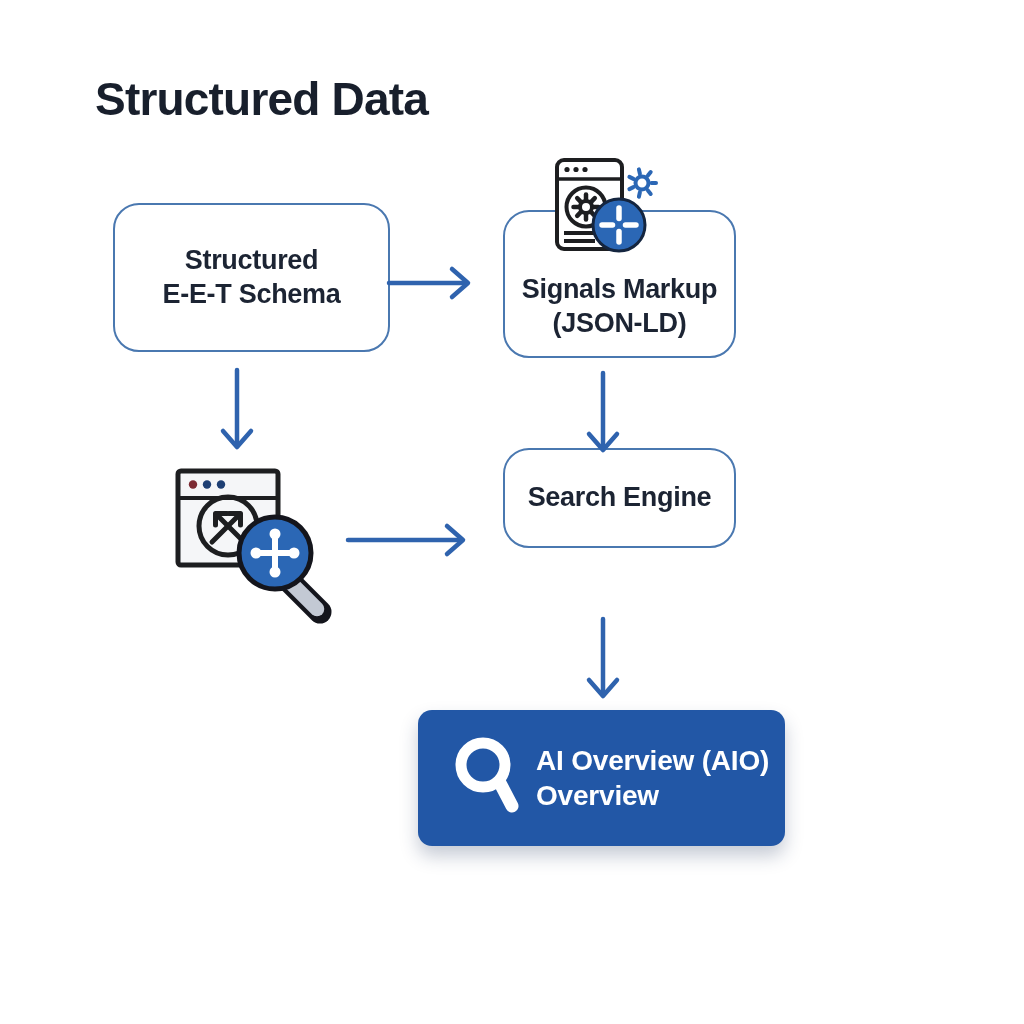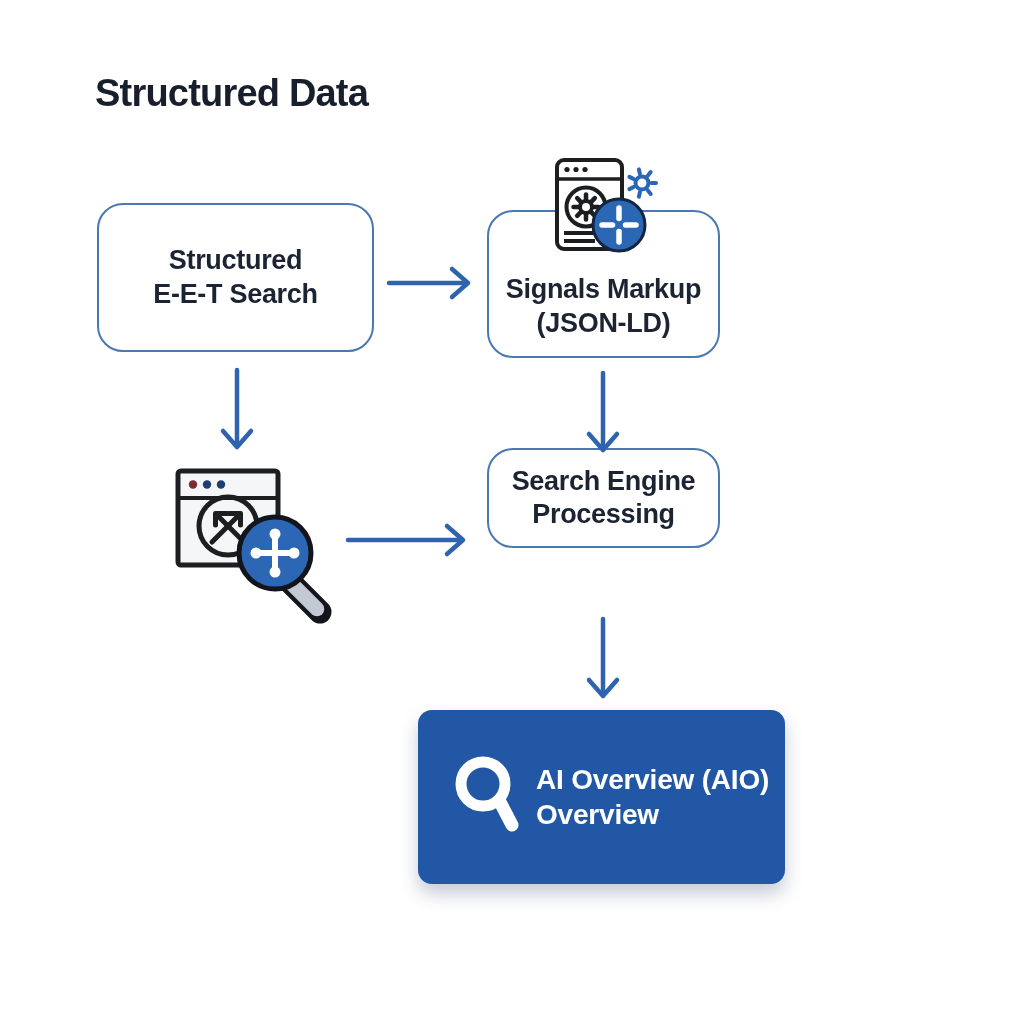--- a/index.html
+++ b/index.html
@@ -16,62 +16,63 @@
   }
   *{margin:0;padding:0;box-sizing:border-box;}
   html,body{background:#fff;}
   body{font-family:"Liberation Sans","DejaVu Sans",sans-serif;}
   .canvas{
     position:relative;width:1024px;height:1024px;
     background:var(--background);overflow:hidden;
   }
   .title{
     position:absolute;left:95px;top:72px;
-    font-size:38px;font-weight:700;letter-spacing:-0.8px;
+    font-size:46px;font-weight:700;letter-spacing:-0.8px;
     color:var(--title-text);
   }
   .node{
     position:absolute;
     background:var(--node-bg);
     border:2.5px solid var(--node-border);
     border-radius:26px;
     display:flex;flex-direction:column;align-items:center;justify-content:center;
     text-align:center;
     font-size:27px;font-weight:700;line-height:33.5px;letter-spacing:-0.3px;
     color:var(--node-text);
+    margin-left:16px;
   }
   #node-structured{left:97px;top:203px;width:277px;height:149px;}
   #node-schema{left:487px;top:210px;width:233px;height:148px;justify-content:flex-end;padding-bottom:16px;}
   #node-search{left:487px;top:448px;width:233px;height:100px;}
   .arrow{position:absolute;}
   .arrow line,.arrow polyline{stroke:var(--arrow);stroke-width:4.5;fill:none;stroke-linecap:round;stroke-linejoin:round;}
   #icon-schema-doc{position:absolute;left:548px;top:152px;z-index:3;}
   #icon-browser-magnifier{position:absolute;left:170px;top:458px;}
   .cta{
-    position:absolute;left:418px;top:710px;width:367px;height:174px;
+    position:absolute;left:418px;top:710px;width:367px;height:136px;
     background:var(--cta-bg);border-radius:14px;
     box-shadow:0 10px 18px rgba(30,50,90,0.25);
     display:flex;flex-direction:row;align-items:center;
     color:var(--cta-text);
   }
   .cta-text{
     font-size:28px;font-weight:700;line-height:35px;letter-spacing:-0.2px;
     text-align:left;margin-left:6px;
   }
 </style>
 </head>
 <body>
 
 <div class="canvas">
 
   <div class="title">Structured Data</div>
 
   <div class="node" id="node-structured">
     <span>Structured</span>
-    <span>E-E-T Search</span>
+    <span>E-E-T Schema</span>
   </div>
 
   <div class="node" id="node-schema">
     <span>Signals Markup</span>
     <span>(JSON-LD)</span>
   </div>
 
   <svg id="icon-schema-doc" width="130" height="115" viewBox="0 0 130 115">
 
     <rect x="9" y="8" width="65" height="89" rx="7" fill="#ffffff" stroke="#1d1e20" stroke-width="4"></rect>
@@ -111,21 +112,20 @@
       <line x1="91.9" y1="40.3" x2="90.9" y2="44.7"></line>
       <line x1="85.4" y1="35.1" x2="81.4" y2="37.1"></line>
       <line x1="85.4" y1="26.9" x2="81.4" y2="24.9"></line>
       <line x1="91.9" y1="21.7" x2="90.9" y2="17.4"></line>
       <line x1="99.9" y1="23.6" x2="102.7" y2="20.1"></line>
     </g>
   </svg>
 
   <div class="node" id="node-search">
     <span>Search Engine</span>
-    <span>Processing</span>
   </div>
 
   <svg id="icon-browser-magnifier" width="175" height="175" viewBox="0 0 175 175">
 
     <rect x="8" y="13" width="100" height="94" rx="3" fill="#f5f6f8" stroke="#1d1e20" stroke-width="5"></rect>
     <line x1="8" y1="40" x2="108" y2="40" stroke="#1d1e20" stroke-width="4"></line>
     <circle cx="23" cy="26.5" r="4.2" fill="#7c2b33"></circle>
     <circle cx="37" cy="26.5" r="4.2" fill="#1e3f74"></circle>
     <circle cx="51" cy="26.5" r="4.2" fill="#1e3f74"></circle>
 

